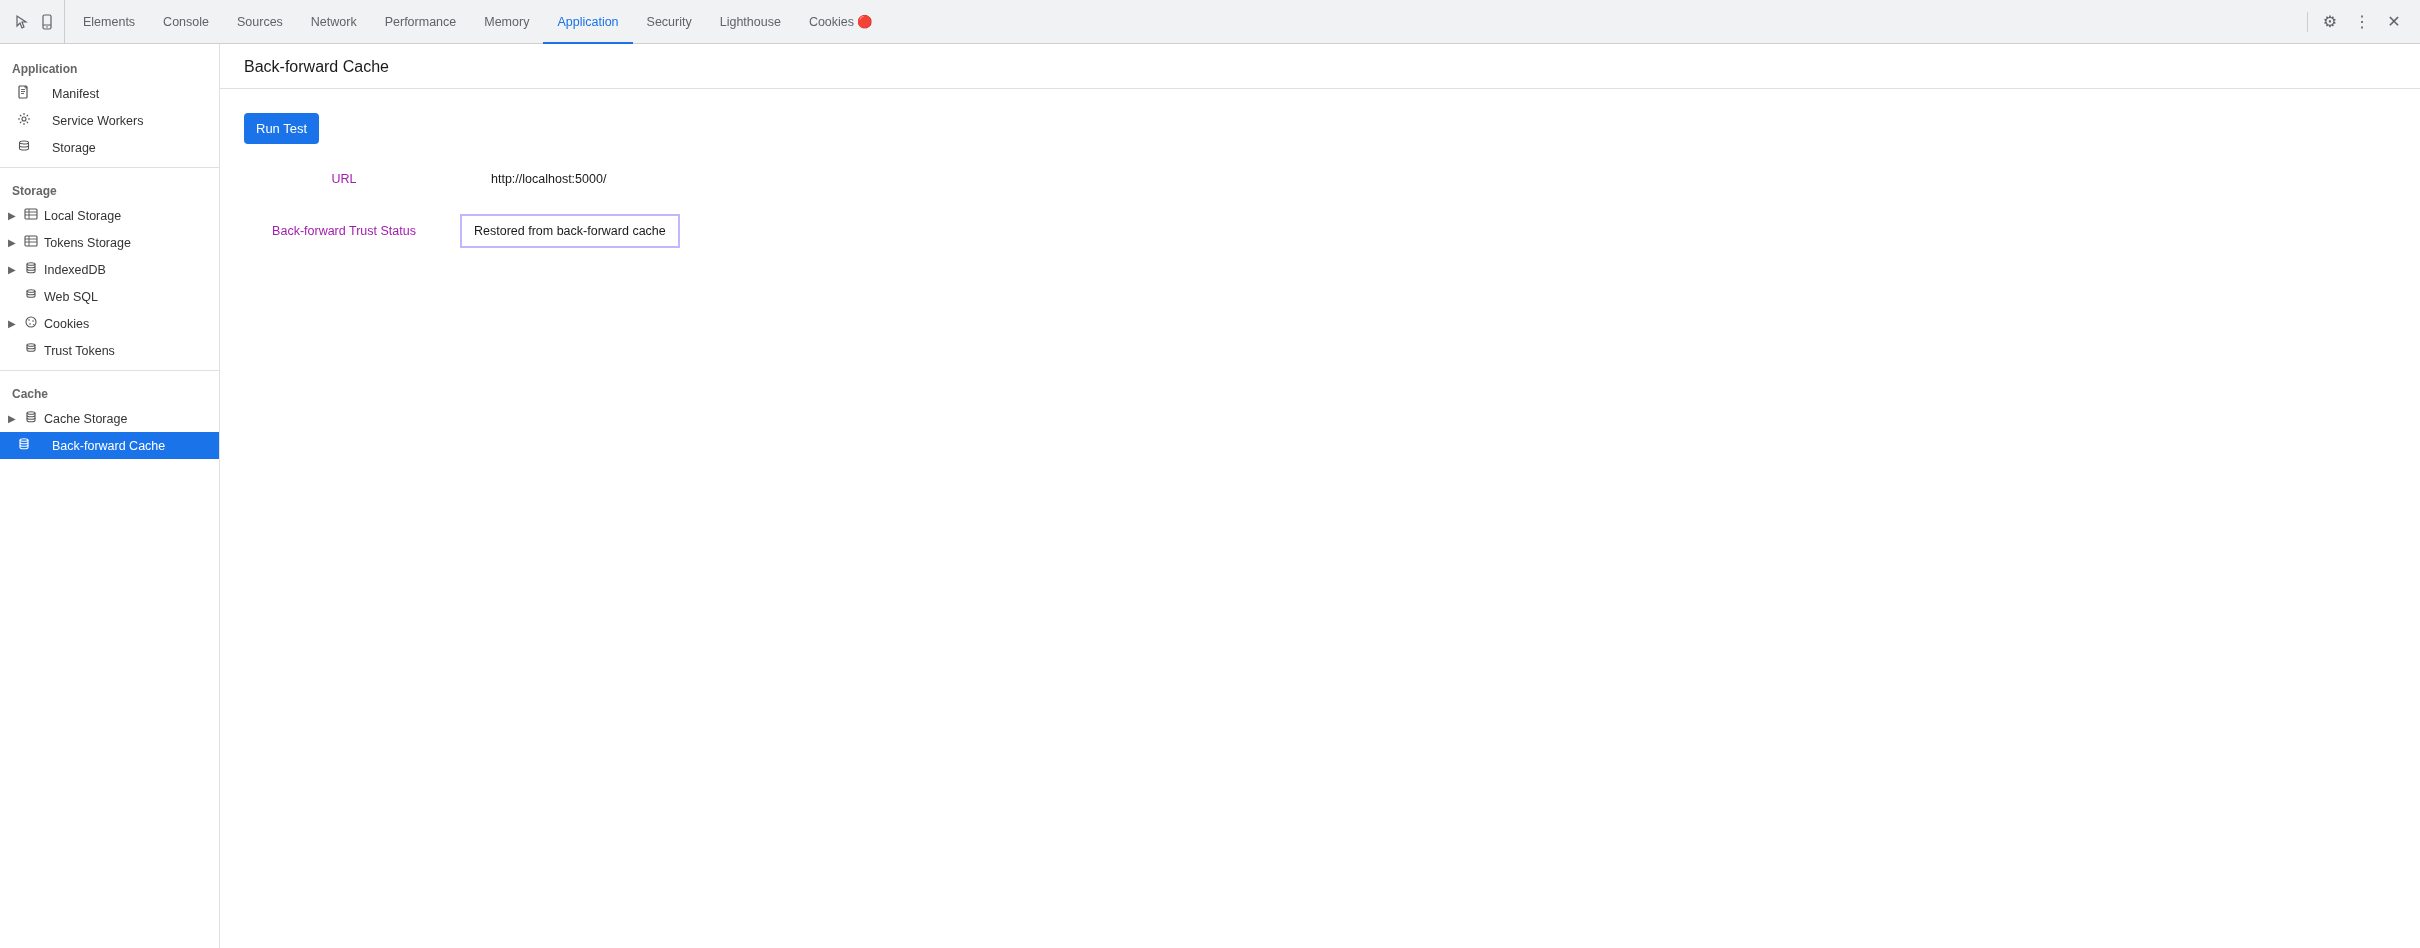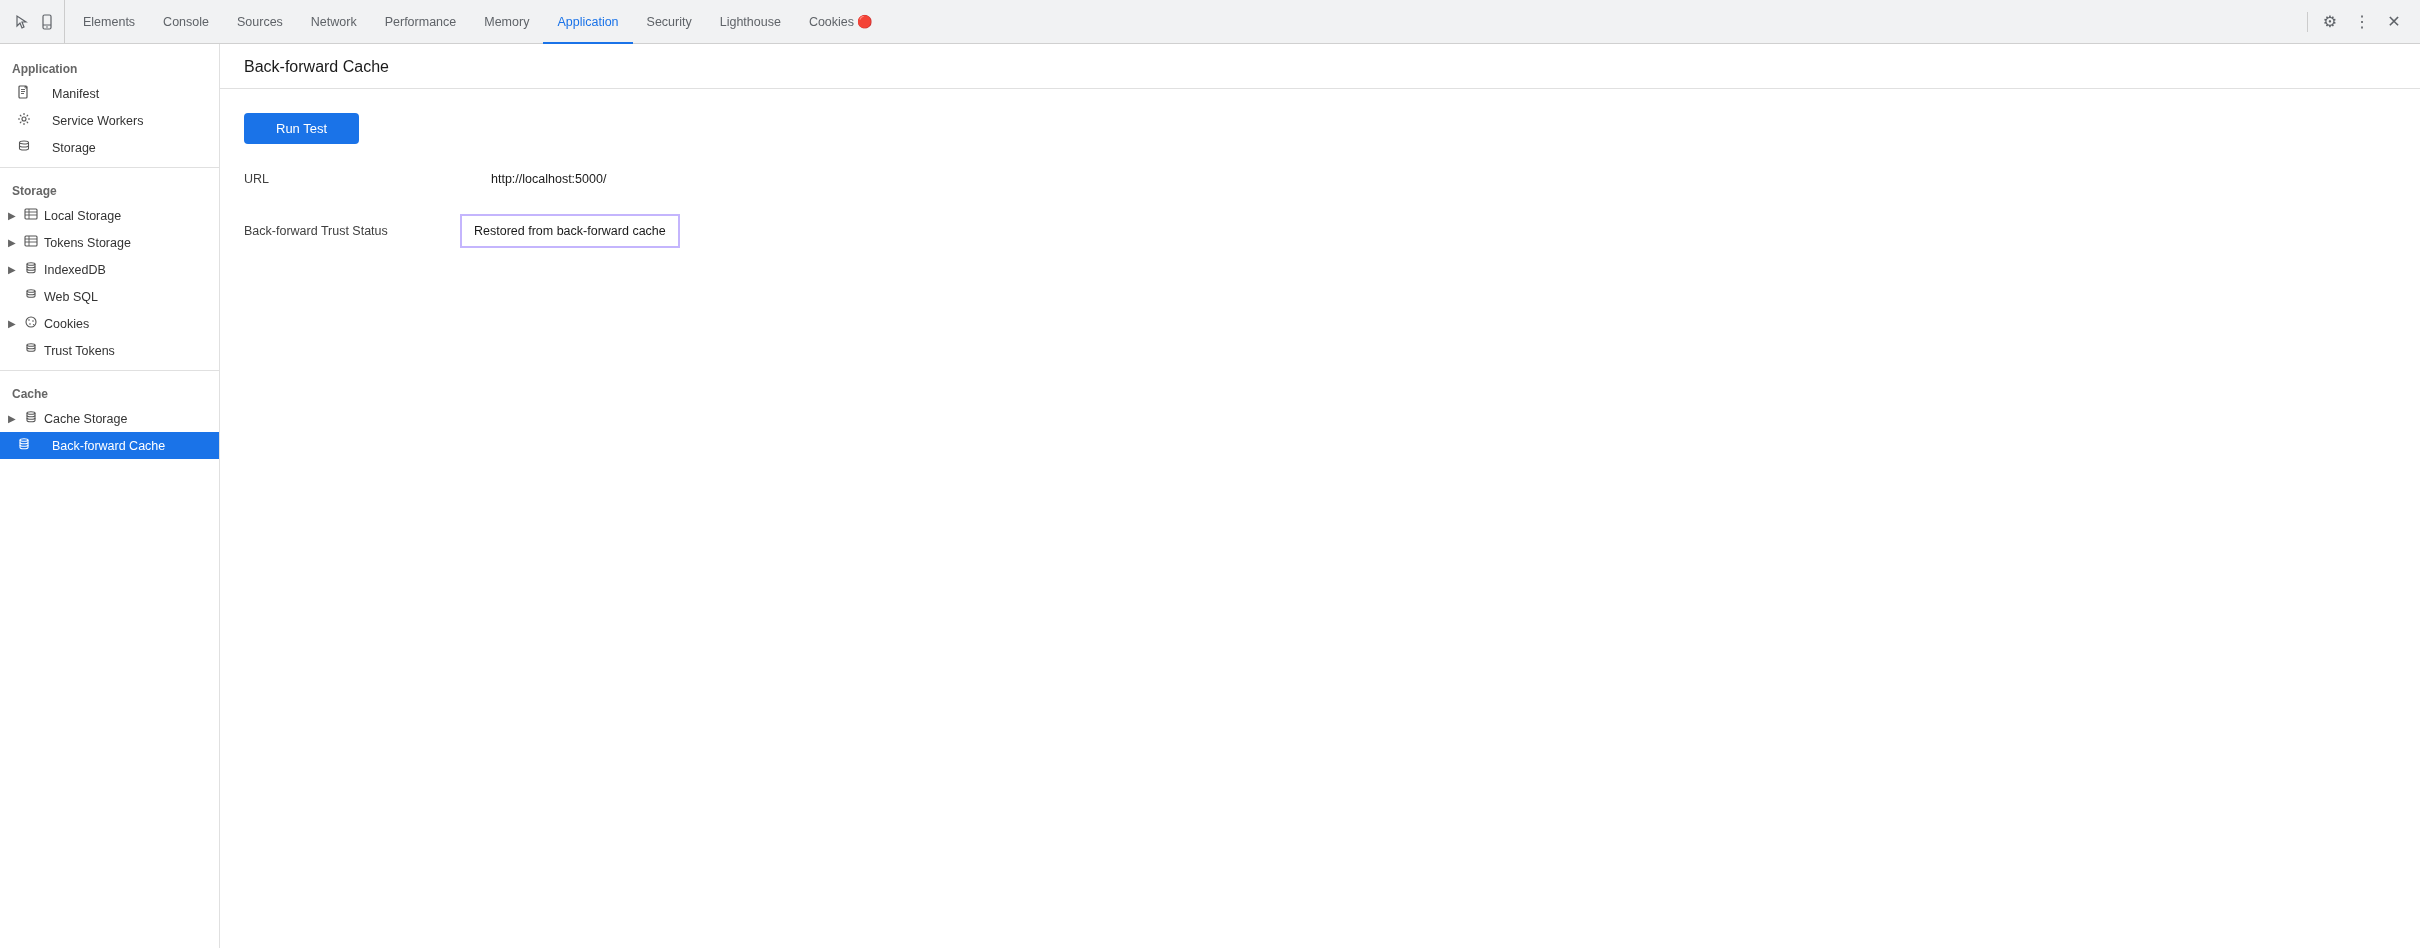--- a/index.html
+++ b/index.html
@@ -166,37 +166,37 @@
       color: #1a1a1a;
     }
     .content-body {
       padding: 24px 24px;
     }
     .run-test-btn {
       background: #1a73e8;
       color: #fff;
       border: none;
       border-radius: 4px;
-      padding: 8px 32px;
+      padding: 8px 12px;
       font-size: 13px;
       cursor: pointer;
       font-weight: 500;
     }
 
     .info-row {
       display: flex;
       align-items: baseline;
       margin-top: 28px;
       gap: 16px;
     }
     .info-label {
       font-size: 12.5px;
-      color: #404040;
+      color: #a21caf;
       min-width: 200px;
-      text-align: left;
+      text-align: center;
     }
     .info-value {
       font-size: 12.5px;
       color: #1a1a1a;
       margin-left: 31px;
     }
     .status-box {
       border: 2px solid #c4b5fd;
       padding: 8px 12px;
       font-size: 12.5px;

